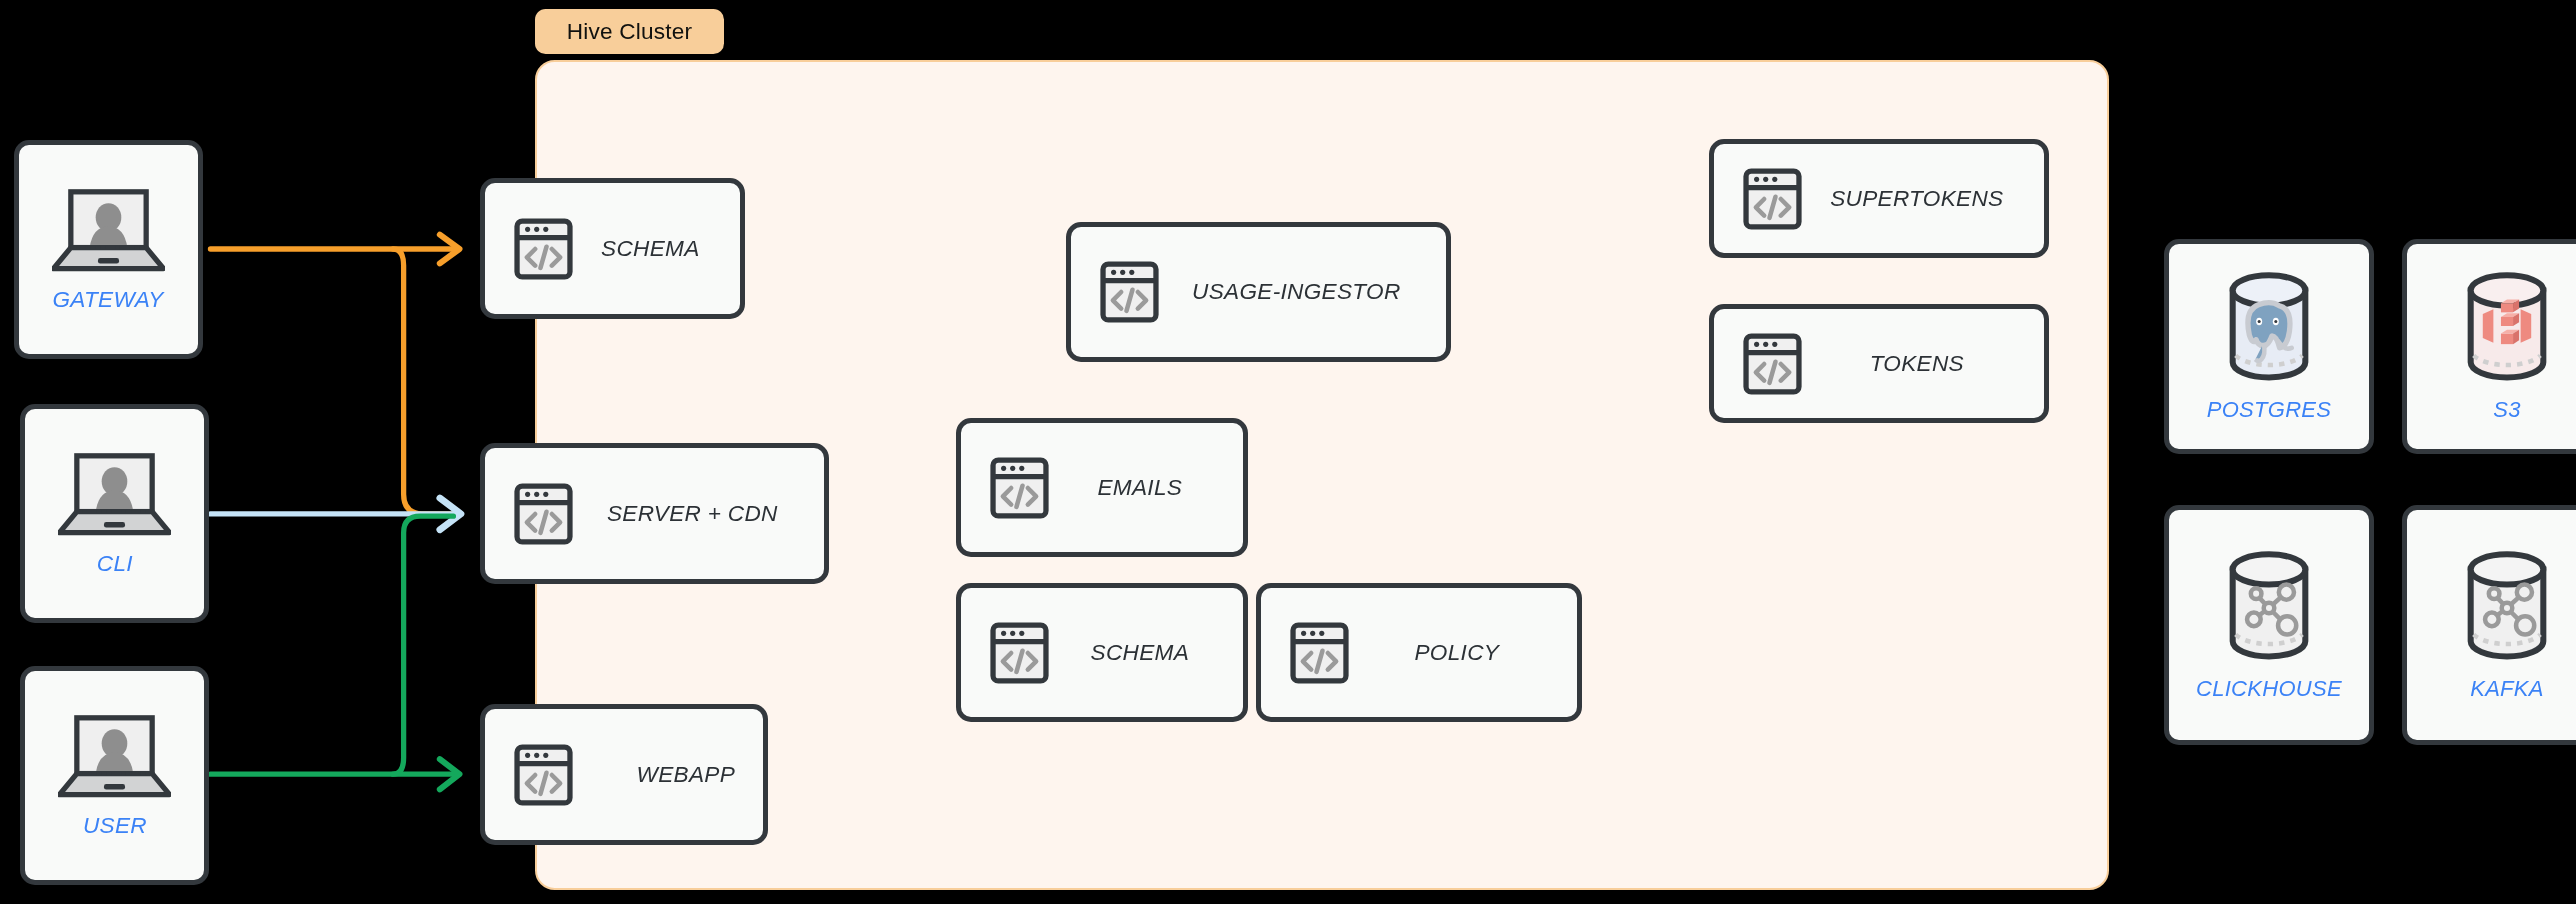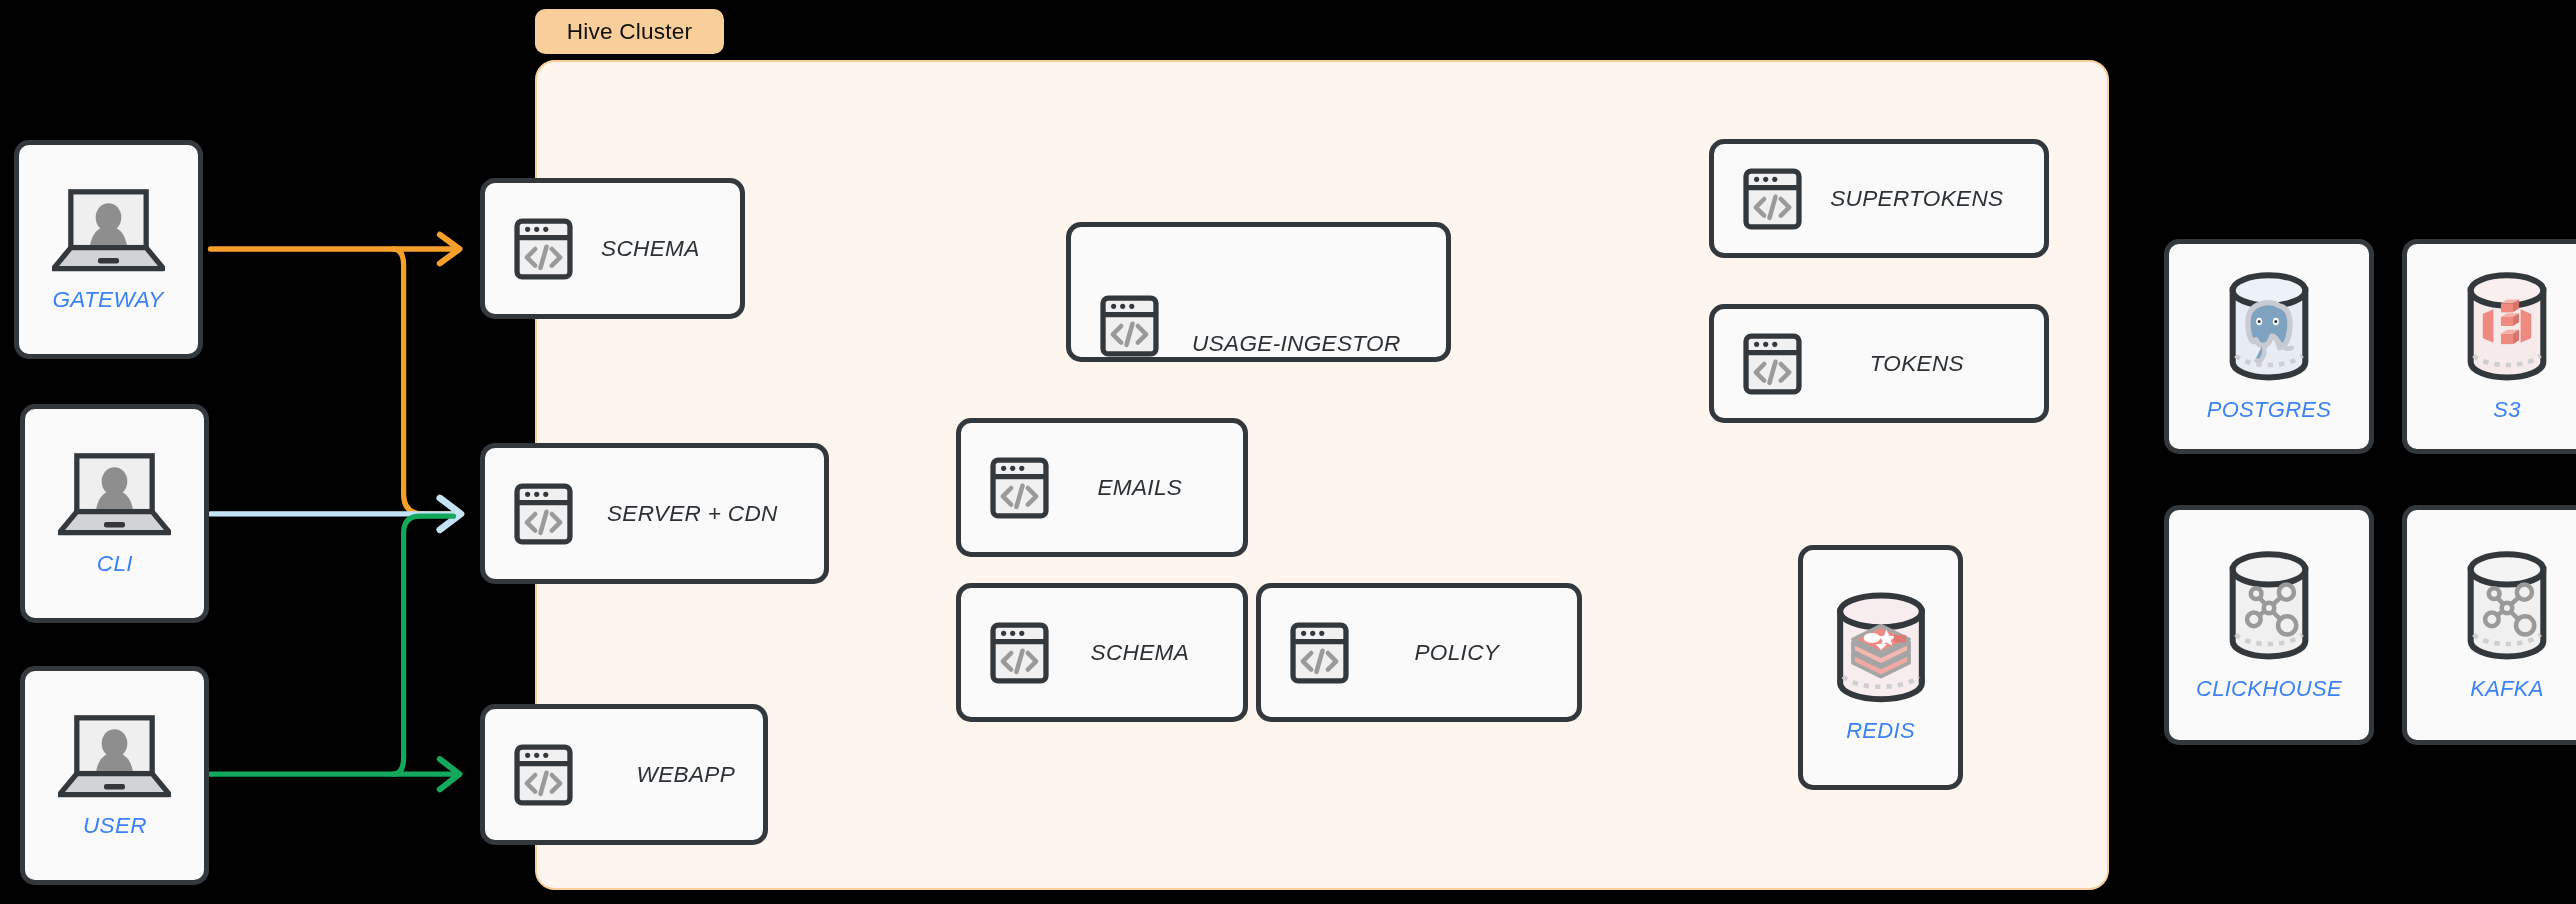--- a/index.html
+++ b/index.html
@@ -207,21 +207,21 @@
         <circle cx="30" cy="15" r="3.4" fill="#33383D"></circle>
         <circle cx="42" cy="15" r="3.4" fill="#33383D"></circle>
         <path d="M 28 41 L 17 52 L 28 63" stroke="#9A9A9A" stroke-width="6" fill="none" stroke-linecap="round" stroke-linejoin="round"></path>
         <path d="M 50 41 L 61 52 L 50 63" stroke="#9A9A9A" stroke-width="6" fill="none" stroke-linecap="round" stroke-linejoin="round"></path>
         <path d="M 43 38 L 35 66" stroke="#9A9A9A" stroke-width="6" fill="none" stroke-linecap="round"></path>
       </svg>
     </span>
     <span class="node-label">WEBAPP</span>
   </div>
 
-  <div class="node service" style="left:1066px; top:222px; width:385px; height:140px;align-items:flex-end;">
+  <div class="node service" style="left:1066px; top:222px; width:385px; height:140px;">
     <span class="node-icon">
       <svg width="59" height="62" viewBox="0 0 78 82">
         <rect x="4" y="4" width="70" height="74" rx="7" fill="#F0F0F0" stroke="#33383D" stroke-width="7"></rect>
         <path d="M 4 26 L 74 26" stroke="#33383D" stroke-width="7"></path>
         <circle cx="18" cy="15" r="3.4" fill="#33383D"></circle>
         <circle cx="30" cy="15" r="3.4" fill="#33383D"></circle>
         <circle cx="42" cy="15" r="3.4" fill="#33383D"></circle>
         <path d="M 28 41 L 17 52 L 28 63" stroke="#9A9A9A" stroke-width="6" fill="none" stroke-linecap="round" stroke-linejoin="round"></path>
         <path d="M 50 41 L 61 52 L 50 63" stroke="#9A9A9A" stroke-width="6" fill="none" stroke-linecap="round" stroke-linejoin="round"></path>
         <path d="M 43 38 L 35 66" stroke="#9A9A9A" stroke-width="6" fill="none" stroke-linecap="round"></path>
@@ -304,40 +304,20 @@
         <circle cx="30" cy="15" r="3.4" fill="#33383D"></circle>
         <circle cx="42" cy="15" r="3.4" fill="#33383D"></circle>
         <path d="M 28 41 L 17 52 L 28 63" stroke="#9A9A9A" stroke-width="6" fill="none" stroke-linecap="round" stroke-linejoin="round"></path>
         <path d="M 50 41 L 61 52 L 50 63" stroke="#9A9A9A" stroke-width="6" fill="none" stroke-linecap="round" stroke-linejoin="round"></path>
         <path d="M 43 38 L 35 66" stroke="#9A9A9A" stroke-width="6" fill="none" stroke-linecap="round"></path>
       </svg>
     </span>
     <span class="node-label">TOKENS</span>
   </div>
 
-  <div class="node stack" style="left:1798px; top:545px; width:165px; height:245px;">
-    <span class="node-icon">
-      <svg width="106" height="115" viewBox="0 0 140 152">
-        <path d="M 16 27 L 16 122 A 54 21 0 0 0 124 122 L 124 27 Z" fill="#F7EDEE" stroke="#33383D" stroke-width="8"></path>
-        <ellipse cx="70" cy="27" rx="54" ry="21" fill="#F7EDEE" stroke="#33383D" stroke-width="8"></ellipse>
-        <path d="M 20 113 A 54 22 0 0 0 120 113" stroke="#CFCFCF" stroke-width="6" fill="none" stroke-dasharray="7 8"></path>
-
-        <g>
-          <path d="M 33 95 L 70 113 L 107 95 L 107 83 L 70 101 L 33 83 Z" fill="#F2A9A3" stroke="#A5A5A5" stroke-width="5" stroke-linejoin="round"></path>
-          <path d="M 33 80 L 70 98 L 107 80 L 107 68 L 70 86 L 33 68 Z" fill="#F5B7B1" stroke="#A5A5A5" stroke-width="5" stroke-linejoin="round"></path>
-          <path d="M 33 64 L 70 46 L 107 64 L 70 82 Z" fill="#F08A82" stroke="#A5A5A5" stroke-width="5" stroke-linejoin="round"></path>
-          <ellipse cx="58" cy="62" rx="11" ry="6.5" fill="#FFFFFF"></ellipse>
-          <path d="M 77 51 L 81 59 L 89 60 L 83 65 L 85 72 L 77 68 L 70 72 L 72 65 L 66 60 L 74 59 Z" fill="#FFFFFF"></path>
-          <path d="M 63 70 L 78 70 L 70 78 Z" fill="#FFFFFF"></path>
-          <rect x="87" y="58" width="16" height="10" fill="#E07A72"></rect>
-        </g>
-      </svg>
-    </span>
-    <span class="node-label">REDIS</span>
-  </div>
 
   <div class="node stack" style="left:2164px; top:239px; width:210px; height:215px;">
     <span class="node-icon">
       <svg width="106" height="115" viewBox="0 0 140 152">
         <path d="M 22 27 L 22 122 A 48 20 0 0 0 118 122 L 118 27 Z" fill="#E7ECF5" stroke="#33383D" stroke-width="8"></path>
         <ellipse cx="70" cy="27" rx="48" ry="20" fill="#EDF1F8" stroke="#33383D" stroke-width="8"></ellipse>
         <path d="M 26 113 A 48 21 0 0 0 114 113" stroke="#CFCFCF" stroke-width="6" fill="none" stroke-dasharray="7 8"></path>
 
         <g stroke="#C8CBD1" stroke-width="7" stroke-linejoin="round" fill="#7FA2C0">
           <path d="M 44 86 q -7 -33 12 -40 q 16 -6 27 1 q 18 4 14 34 q -3 20 -13 22 q -4 -16 -10 -16 q -5 13 -10 13 q -8 1 -11 -8 q -5 7 -9 -6 Z"></path>

